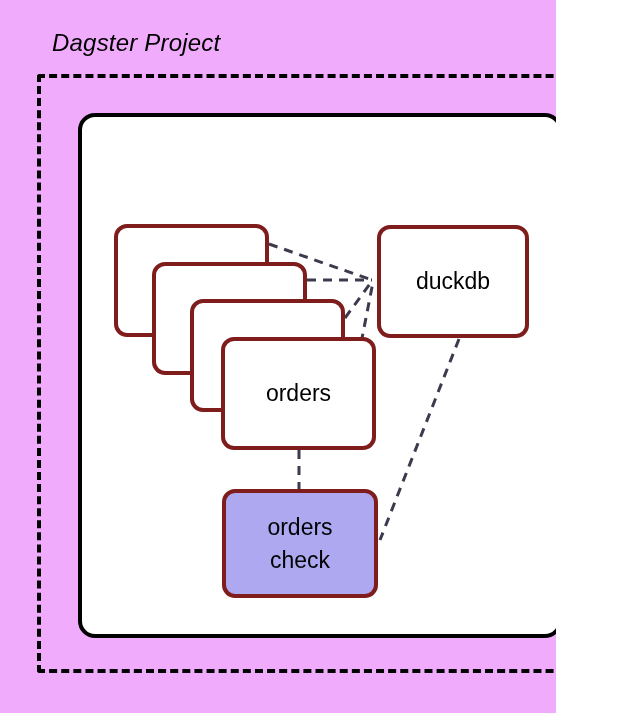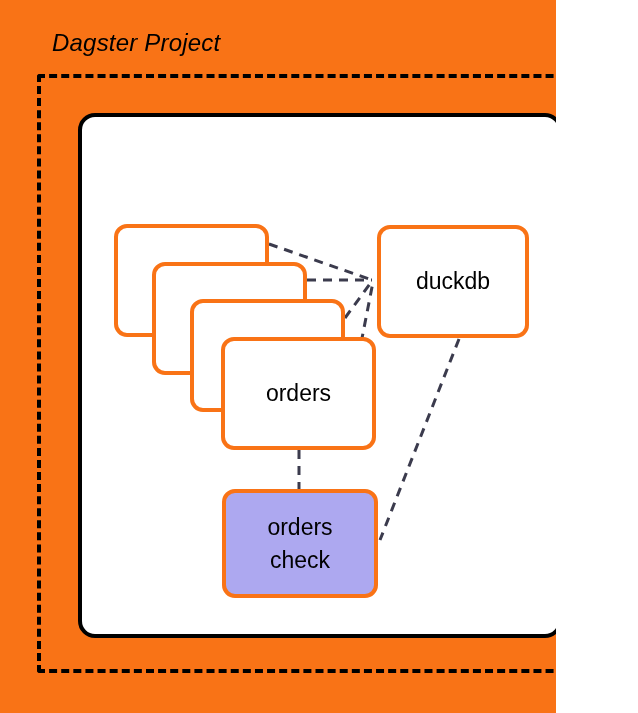--- a/index.html
+++ b/index.html
@@ -9,21 +9,21 @@
     background: #ffffff;
   }
   body {
     font-family: "Liberation Sans", "DejaVu Sans", sans-serif;
     color: #000000;
   }
   #canvas {
     position: relative;
     width: 556px;
     height: 713px;
-    background: #f97316;
+    background: #f0abfc;
     overflow: hidden;
   }
   .svg-layer {
     position: absolute;
     left: 0;
     top: 0;
     width: 638px;
     height: 713px;
   }
   .edge-layer { z-index: 2; pointer-events: none; }
@@ -67,21 +67,21 @@
     width: 102px;
     text-align: right;
     font-size: 23px;
     line-height: 1.55;
   }
 
   
   .box {
     position: absolute;
     box-sizing: border-box;
-    border: 4px solid #f97316;
+    border: 4px solid #7f1d1d;
     border-radius: 13px;
     background: #ffffff;
     display: flex;
     flex-direction: column;
     align-items: center;
     justify-content: center;
   }
   .box-text {
     font-size: 23px;
     line-height: 1.42;

